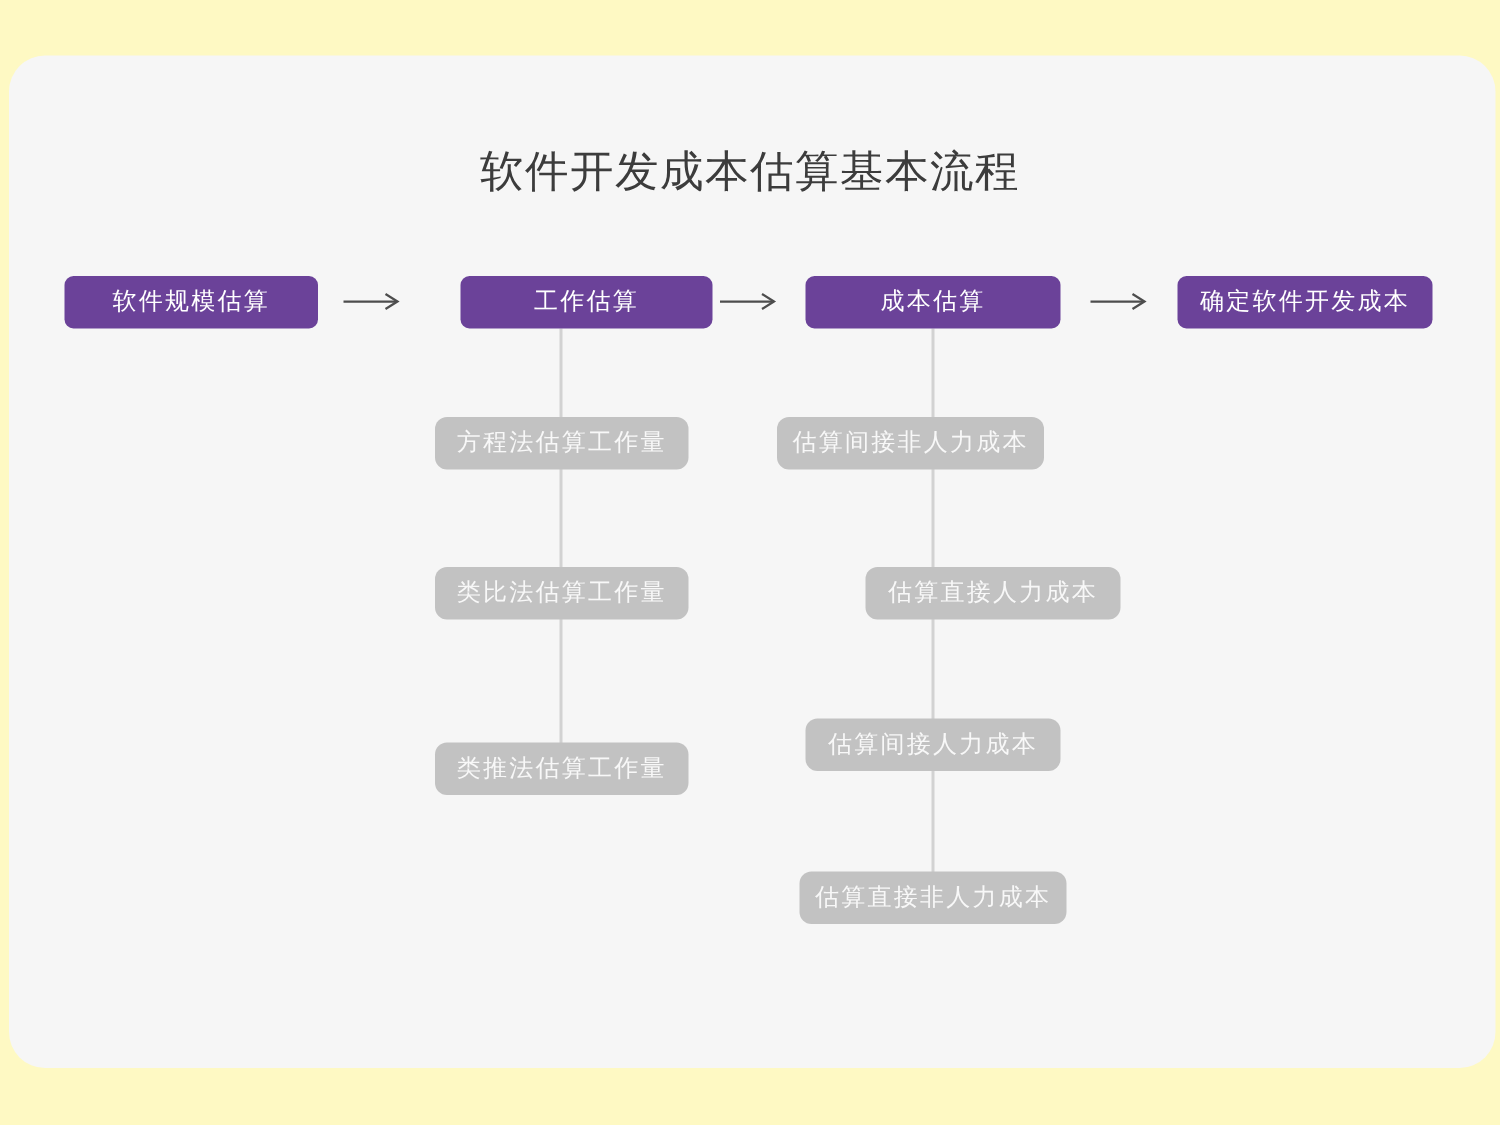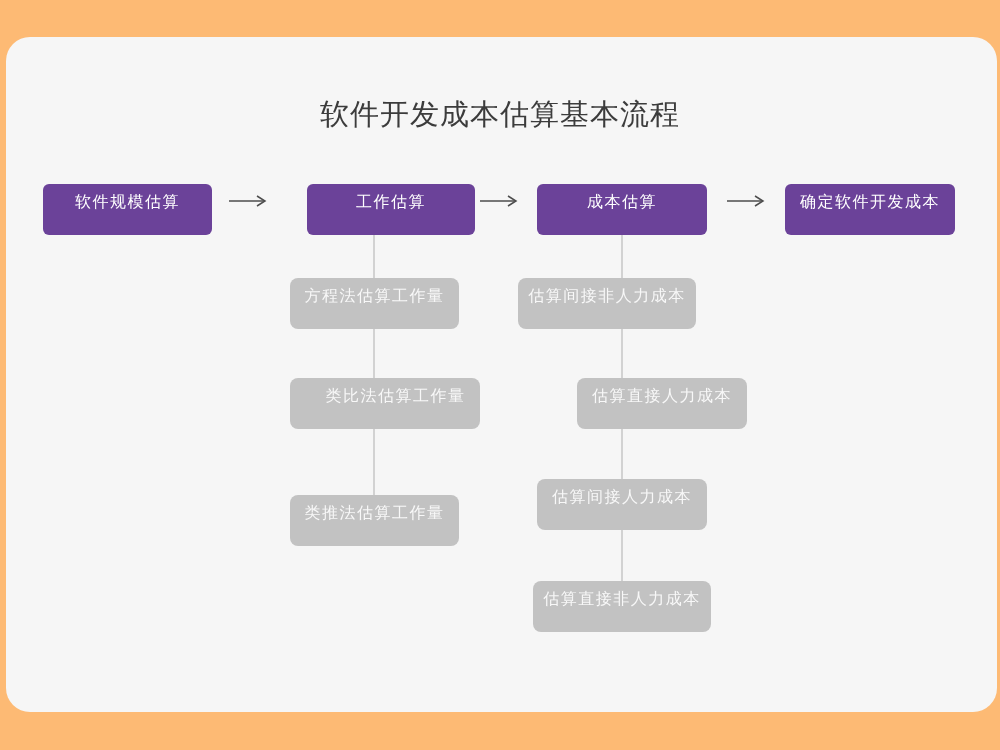--- a/index.html
+++ b/index.html
@@ -5,21 +5,21 @@
   html, body {
     margin: 0;
     padding: 0;
     background: #ffffff;
     font-family: "Liberation Sans", "DejaVu Sans", sans-serif;
   }
   .stage {
     position: relative;
     width: 1000px;
     height: 750px;
-    background: #fdba74;
+    background: #fef9c3;
     overflow: hidden;
   }
   .card {
     position: absolute;
     left: 6px;
     top: 37px;
     width: 991px;
     height: 675px;
     background: #f6f6f6;
     border-radius: 24px;
@@ -30,21 +30,21 @@
     top: 95px;
     width: 1000px;
     text-align: center;
     font-size: 29px;
     letter-spacing: 1px;
     color: #3c3c3c;
     font-weight: 400;
   }
   .node {
     position: absolute;
-    height: 51px;
+    height: 35px;
     line-height: 35px;
     text-align: center;
     font-size: 16px;
     letter-spacing: 1.5px;
     z-index: 2;
   }
   .node-purple {
     background: #6b4299;
     color: #ffffff;
     border-radius: 6px;
@@ -103,21 +103,21 @@
   <div class="arrow" style="left:726px; top:194px;">
     <svg width="40" height="14" viewBox="0 0 40 14">
       <line x1="1" y1="7" x2="36" y2="7" stroke="#4d4d4d" stroke-width="1.5"></line>
       <polyline points="29,2 37,7 29,12" fill="none" stroke="#4d4d4d" stroke-width="1.5"></polyline>
     </svg>
   </div>
 
   <div class="node node-purple" style="left:785px; top:184px; width:170px;">确定软件开发成本</div>
 
   <div class="node node-gray" style="left:290px; top:278px; width:169px;">方程法估算工作量</div>
-  <div class="node node-gray" style="left:290px; top:378px; width:169px;padding-left:21px;">类比法估算工作量</div>
+  <div class="node node-gray" style="left:290px; top:378px; width:169px;">类比法估算工作量</div>
   <div class="node node-gray" style="left:290px; top:479px; width:169px;margin-top:16px;">类推法估算工作量</div>
 
   <div class="node node-gray" style="left:518px; top:278px; width:178px;">估算间接非人力成本</div>
   <div class="node node-gray" style="left:537px; top:378px; width:170px;margin-left:40px;">估算直接人力成本</div>
   <div class="node node-gray" style="left:537px; top:479px; width:170px;">估算间接人力成本</div>
   <div class="node node-gray" style="left:533px; top:581px; width:178px;">估算直接非人力成本</div>
 
 </div>
 
 </body></html>

